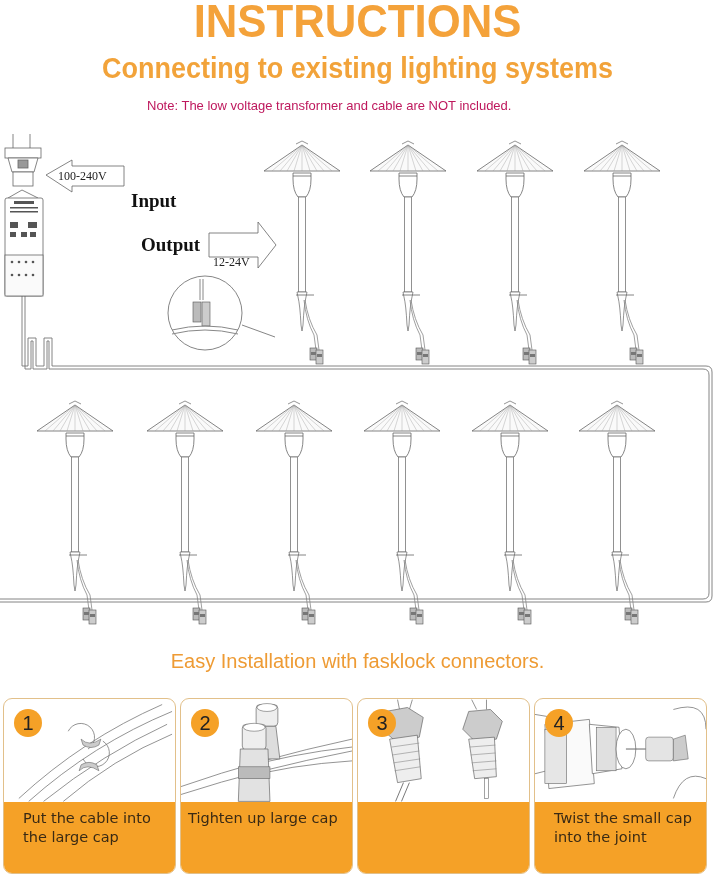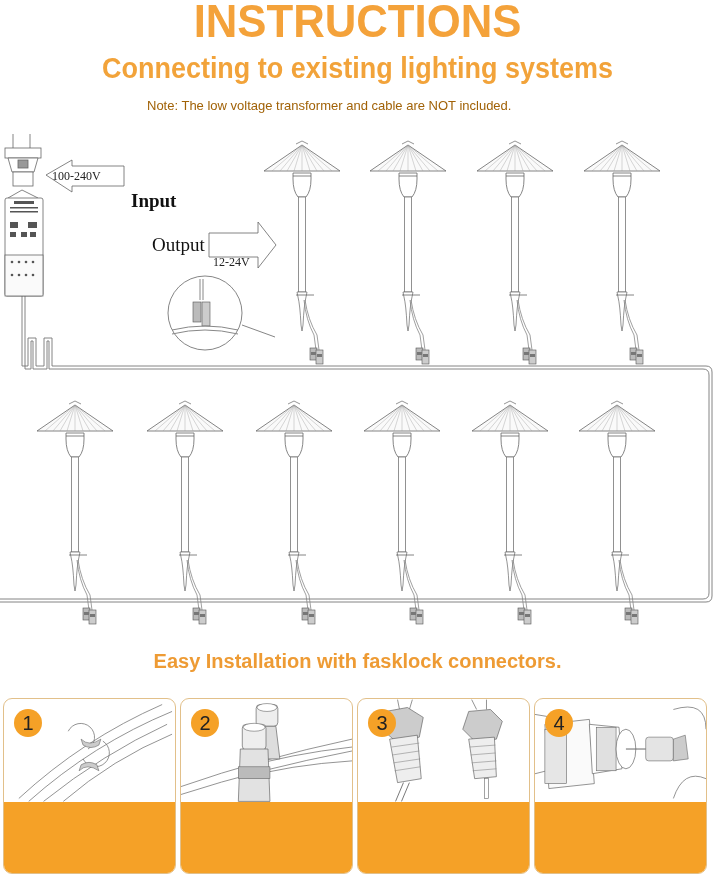--- a/index.html
+++ b/index.html
@@ -1,24 +1,24 @@
 <!DOCTYPE html>
 <html><head>
 <meta charset="utf-8">
 <style>
   html, body { margin: 0; padding: 0; background: #ffffff; }
   body { width: 715px; height: 879px; position: relative; overflow: hidden; font-family: "Liberation Sans", sans-serif; }
   .title { position: absolute; left: 0; top: -6px; width: 715px; text-align: center; font-size: 46px; font-weight: bold; color: #f4a23a; letter-spacing: 0px; transform: scaleX(0.95); }
   .subtitle { position: absolute; left: 0; top: 52px; width: 765px; text-align: center; font-size: 29px; font-weight: bold; color: #f2a33a; transform: scaleX(0.93); transform-origin: center; }
-  .note { position: absolute; left: 147px; top: 98px; font-size: 13px; color: #a16207; }
+  .note { position: absolute; left: 147px; top: 98px; font-size: 13px; color: #be185d; }
   .diagram { position: absolute; left: 0; top: 125px; width: 715px; height: 510px; }
   .lbl-input { position: absolute; left: 131px; top: 190px; font-family: Liberation Serif, serif; font-weight: bold; font-size: 19px; color: #111; }
-  .lbl-output { position: absolute; left: 141px; top: 234px; font-family: "Liberation Serif", serif; font-weight: normal; font-size: 19px; color: #111; margin-left: 11px; }
+  .lbl-output { position: absolute; left: 141px; top: 234px; font-family: "Liberation Serif", serif; font-weight: bold; font-size: 19px; color: #111; }
   .volt { position: absolute; font-family: "Liberation Serif", serif; font-size: 12px; color: #222; }
-  .section2 { position: absolute; left: 0; top: 650px; width: 715px; text-align: center; font-size: 20px; font-weight: bold; color: #ee9b34; }
+  .section2 { position: absolute; left: 0; top: 650px; width: 715px; text-align: center; font-size: 20px; font-weight: normal; color: #ee9b34; }
   .steps { position: absolute; left: 3px; top: 698px; width: 712px; height: 178px; }
   .step { position: absolute; top: 0; width: 173px; height: 176px; border: 1.5px solid #e2c08a; border-radius: 9px; background: #ffffff; overflow: hidden; box-sizing: border-box; }
   .step .art { position: absolute; left: 0; top: 0; width: 100%; height: 103px; }
   .step .cap { position: absolute; left: 0; top: 103px; width: 100%; height: 73px; background: #f5a127; }
   .step .txt { position: absolute; left: 19px; top: 110px; right: 6px; font-family: "DejaVu Sans", sans-serif; font-size: 14.5px; line-height: 19px; color: #3a2a14; }
   .step .num { position: absolute; left: 10px; top: 10px; width: 28px; height: 28px; border-radius: 50%; background: #f5a127; color: #222; font-size: 20px; text-align: center; line-height: 28px; font-family: "Liberation Sans", sans-serif; }
 </style>
 </head>
 <body>
 
@@ -125,21 +125,21 @@
 
   <use href="#lamp" x="75" y="405"></use>
   <use href="#lamp" x="185" y="405"></use>
   <use href="#lamp" x="294" y="405"></use>
   <use href="#lamp" x="402" y="405"></use>
   <use href="#lamp" x="510" y="405"></use>
   <use href="#lamp" x="617" y="405"></use>
 </svg>
 
 <div class="lbl-input">Input</div>
-<div class="volt" style="left:52px; top:169px;">100-240V</div>
+<div class="volt" style="left:58px; top:169px;">100-240V</div>
 <div class="lbl-output">Output</div>
 <div class="volt" style="left:213px; top:255px;">12-24V</div>
 
 <div class="section2">Easy Installation with fasklock connectors.</div>
 
 <div class="steps">
 
   <div class="step" style="left:0px;">
     <svg class="art" viewBox="0 0 173 103">
       <g fill="none" stroke="#777" stroke-width="0.8">
@@ -148,40 +148,42 @@
         <path d="M40,103 Q100,55 165,25"></path>
           <path d="M60,103 Q110,60 170,35"></path>
         <path d="M65,32 a14,14 0 1,1 20,18"></path>
           <path d="M80,60 a14,14 0 1,0 20,-18"></path>
       </g>
       <path d="M78,40 q8,8 20,0 l-2,6 q-8,5 -16,0 z" fill="#ccc" stroke="#666" stroke-width="0.6"></path>
       <path d="M76,72 q8,-8 20,0 l-2,-6 q-8,-5 -16,0 z" fill="#ccc" stroke="#666" stroke-width="0.6"></path>
     </svg>
     <div class="num">1</div>
     <div class="cap"></div>
+    <div class="txt">Put the cable into the large cap</div>
   </div>
 
   <div class="step" style="left:177px;">
     <svg class="art" viewBox="0 0 173 103">
       <g fill="none" stroke="#777" stroke-width="0.8">
         <path d="M0,88 Q80,60 173,40"></path>
           <path d="M0,96 Q80,70 173,52"></path>
         <path d="M60,70 Q110,55 173,48"></path>
           <path d="M60,80 Q110,66 173,62"></path>
       </g>
       <rect x="76" y="5" width="22" height="22" rx="4" fill="#eee" stroke="#666" stroke-width="0.7"></rect>
       <ellipse cx="87" cy="8" rx="10" ry="4" fill="#fff" stroke="#666" stroke-width="0.6"></ellipse>
       <path d="M80,27 L96,27 L100,60 L76,60 Z" fill="#ddd" stroke="#666" stroke-width="0.7"></path>
       <rect x="62" y="25" width="24" height="26" rx="4" fill="#eee" stroke="#666" stroke-width="0.7"></rect>
       <ellipse cx="74" cy="28" rx="11" ry="4" fill="#fff" stroke="#666" stroke-width="0.6"></ellipse>
       <path d="M60,50 L88,50 L90,103 L58,103 Z" fill="#e2e2e2" stroke="#666" stroke-width="0.7"></path>
       <rect x="58" y="68" width="32" height="12" fill="#bbb" stroke="#666" stroke-width="0.6"></rect>
     </svg>
     <div class="num">2</div>
     <div class="cap"></div>
+    <div class="txt" style="left:7px;">Tighten up large cap</div>
   </div>
 
   <div class="step" style="left:354px;">
     <svg class="art" viewBox="0 0 173 103">
       <g fill="none" stroke="#777" stroke-width="0.8">
         <line x1="40" y1="0" x2="42" y2="10"></line>
           <line x1="55" y1="0" x2="52" y2="10"></line>
         <line x1="115" y1="0" x2="120" y2="10"></line>
           <line x1="130" y1="0" x2="130" y2="10"></line>
       </g>
@@ -221,14 +223,15 @@
       <rect x="10" y="30" width="22" height="55" fill="#e6e6e6" stroke="#666" stroke-width="0.6"></rect>
       <path d="M55,25 L85,28 L88,70 L58,75 Z" fill="#fff" stroke="#666" stroke-width="0.7"></path>
       <rect x="62" y="28" width="20" height="44" fill="#e0e0e0" stroke="#666" stroke-width="0.6"></rect>
       <ellipse cx="92" cy="50" rx="10" ry="20" fill="#fff" stroke="#666" stroke-width="0.7"></ellipse>
       <line x1="92" y1="50" x2="115" y2="50" stroke="#666"></line>
       <rect x="112" y="38" width="28" height="24" rx="3" fill="#e4e4e4" stroke="#666" stroke-width="0.6"></rect>
       <path d="M140,40 L152,36 L155,60 L140,62 Z" fill="#ccc" stroke="#666" stroke-width="0.6"></path>
     </svg>
     <div class="num">4</div>
     <div class="cap"></div>
+    <div class="txt">Twist the small cap into the joint</div>
   </div>
 </div>
 
 </body></html>

